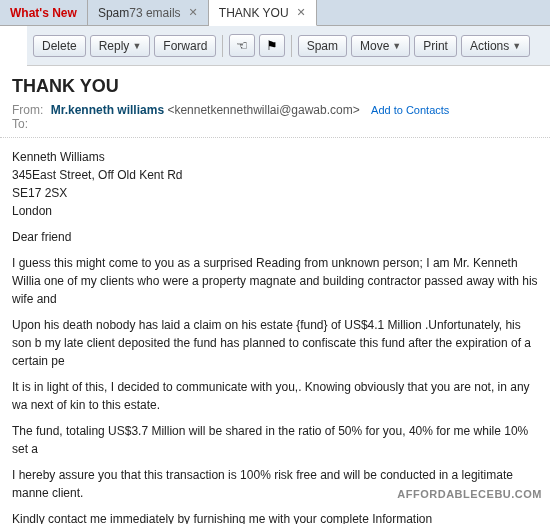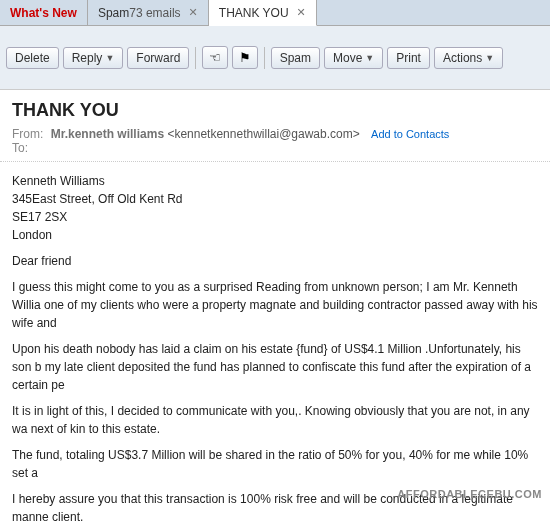--- a/index.html
+++ b/index.html
@@ -44,24 +44,25 @@
       margin-left: 8px;
       color: #777;
       font-size: 11px;
       cursor: pointer;
     }
 
     
     .toolbar {
       display: flex;
       align-items: center;
-      padding: 20px 6px;
+      padding: 8px 6px;
       background: #e8eef4;
       border-bottom: 1px solid #ccc;
       gap: 4px;
+      margin-left: 27px;
     }
     .btn {
       display: inline-flex;
       align-items: center;
       padding: 3px 8px;
       font-size: 12px;
       background: linear-gradient(to bottom, #fff 0%, #e0e8f0 100%);
       border: 1px solid #aab;
       border-radius: 3px;
       cursor: pointer;
@@ -92,21 +93,21 @@
       padding: 10px 12px 4px 12px;
       color: #222;
     }
     .email-meta {
       padding: 2px 12px 6px 12px;
       font-size: 12px;
       color: #444;
       border-bottom: 1px dotted #ccc;
     }
     .email-meta .label { color: #888; margin-right: 4px; }
-    .email-meta .from-name { color: #737373; font-weight: bold; }
+    .email-meta .from-name { color: #0c4a6e; font-weight: bold; }
     .email-meta .from-email { color: #555; }
     .email-meta .add-contact {
       color: #0066cc;
       cursor: pointer;
       margin-left: 8px;
       font-size: 11px;
     }
 
     
     .email-body {

